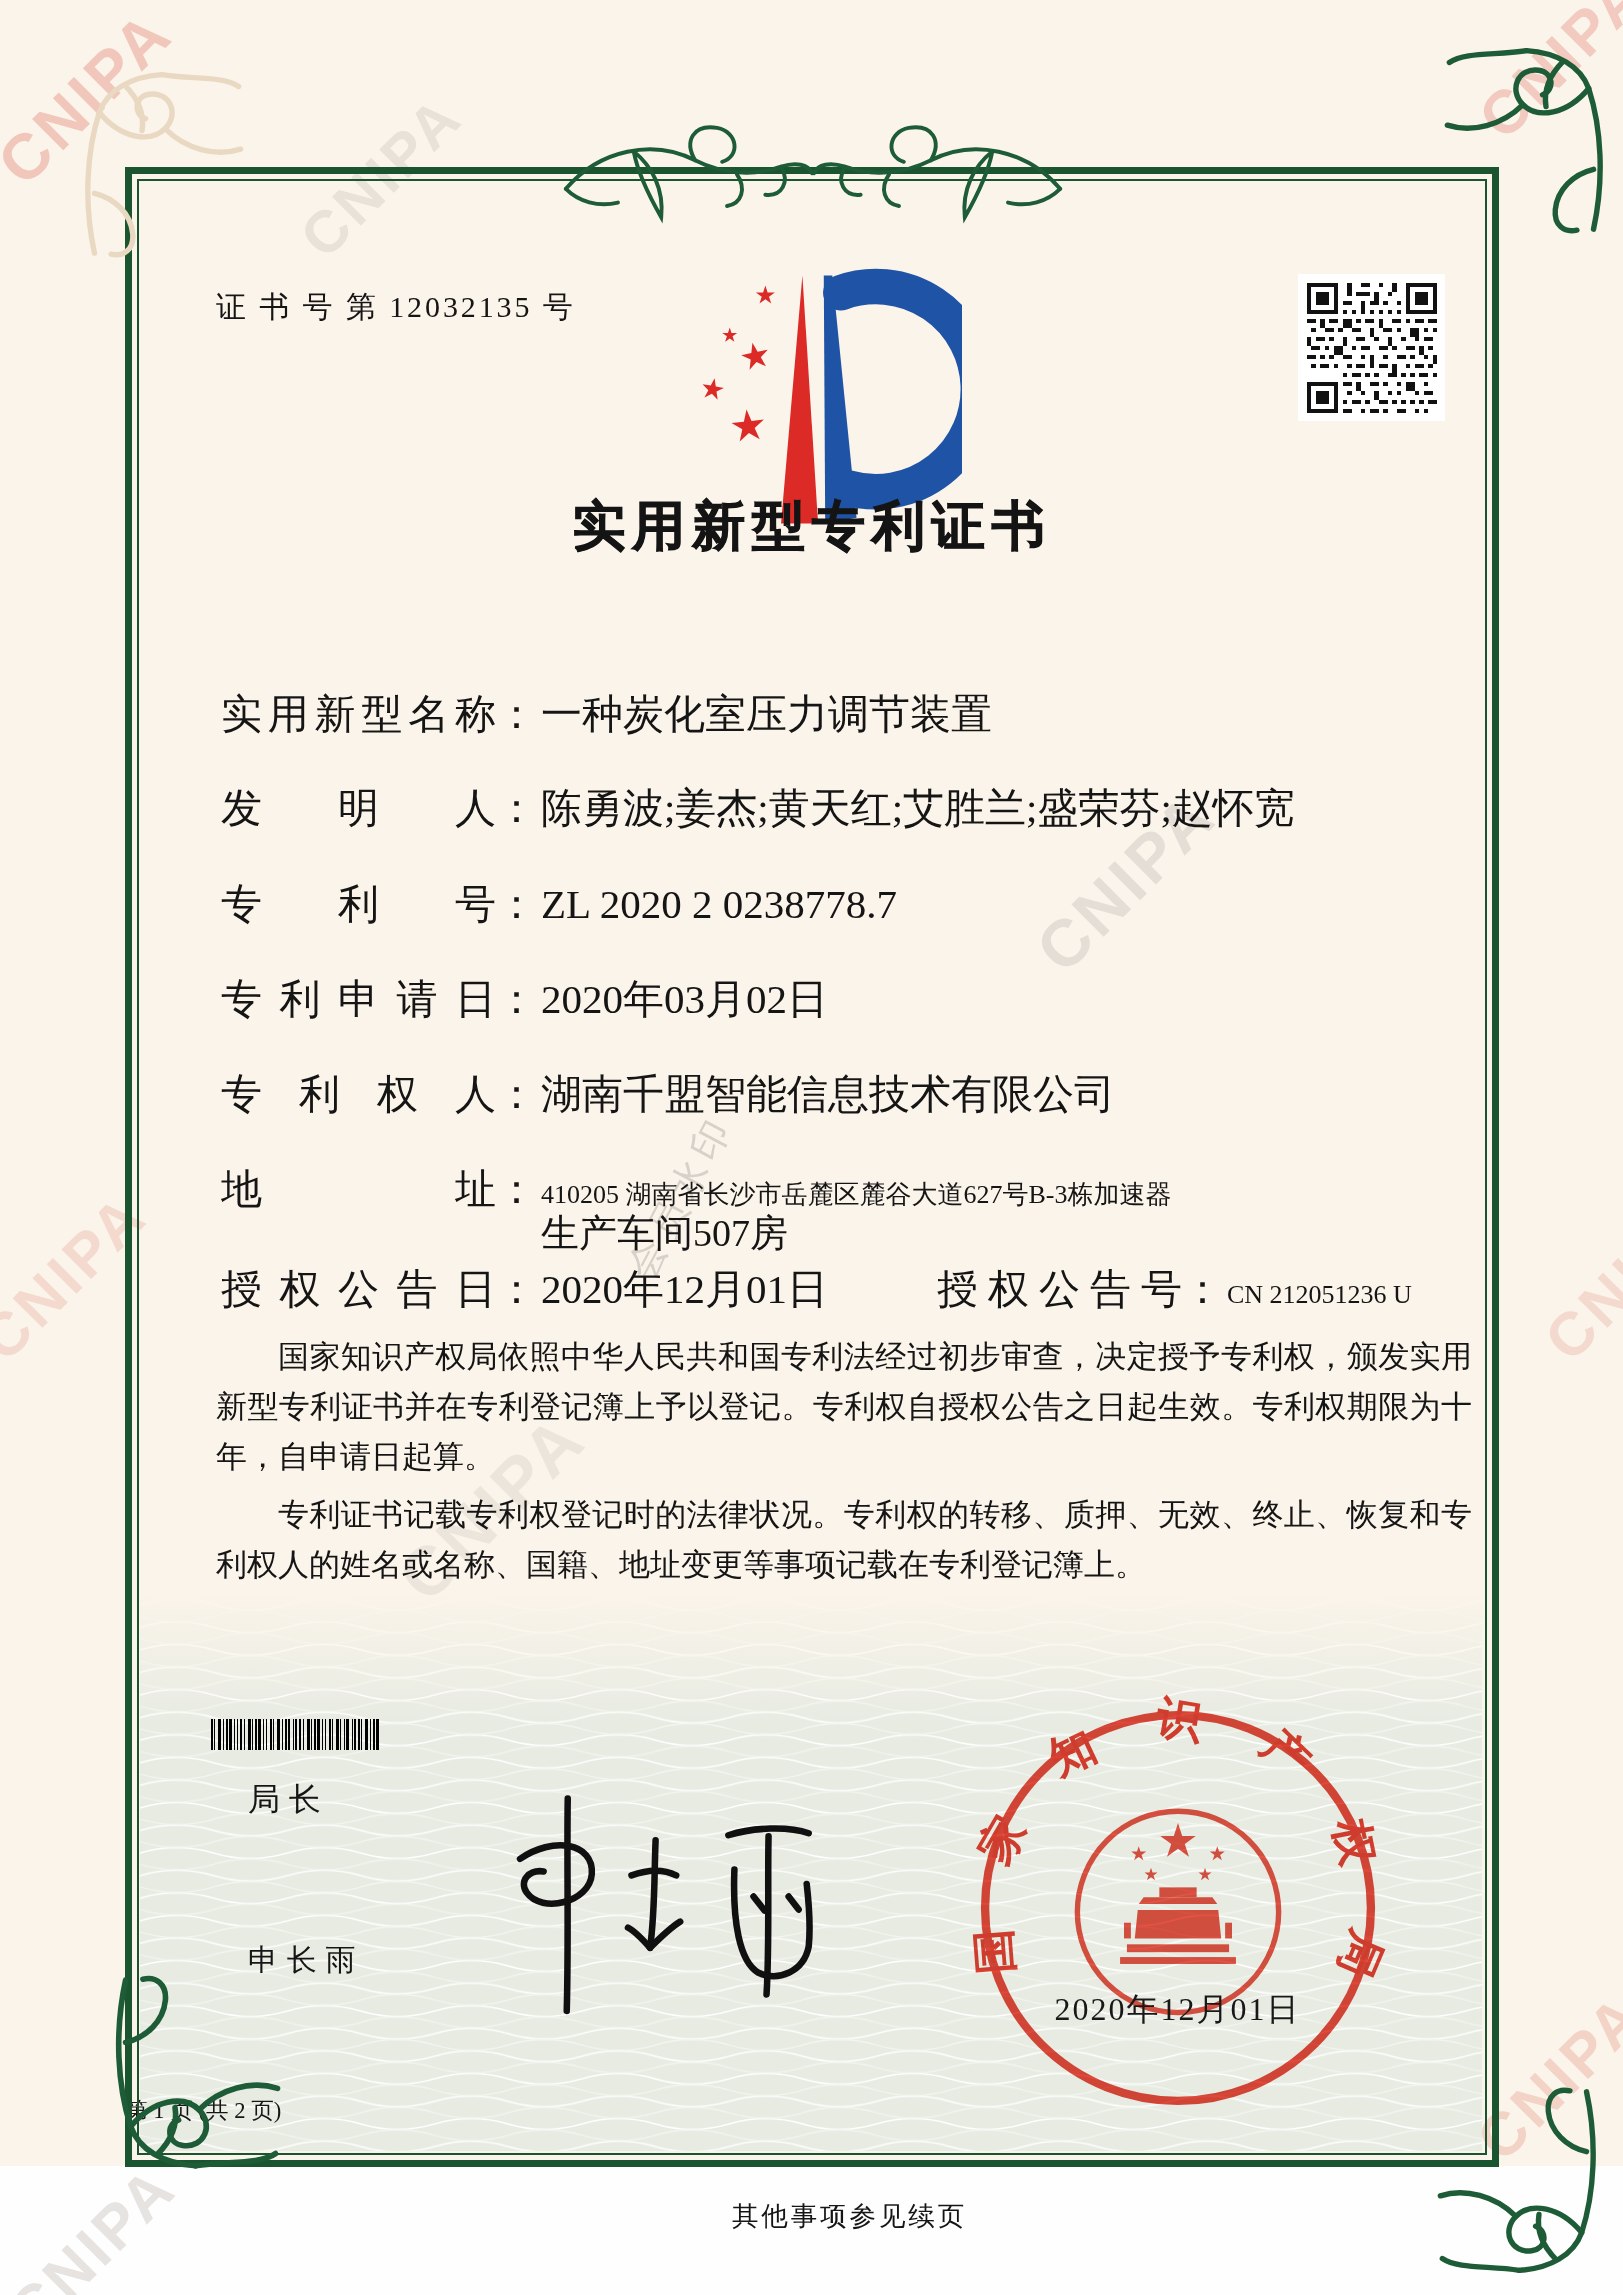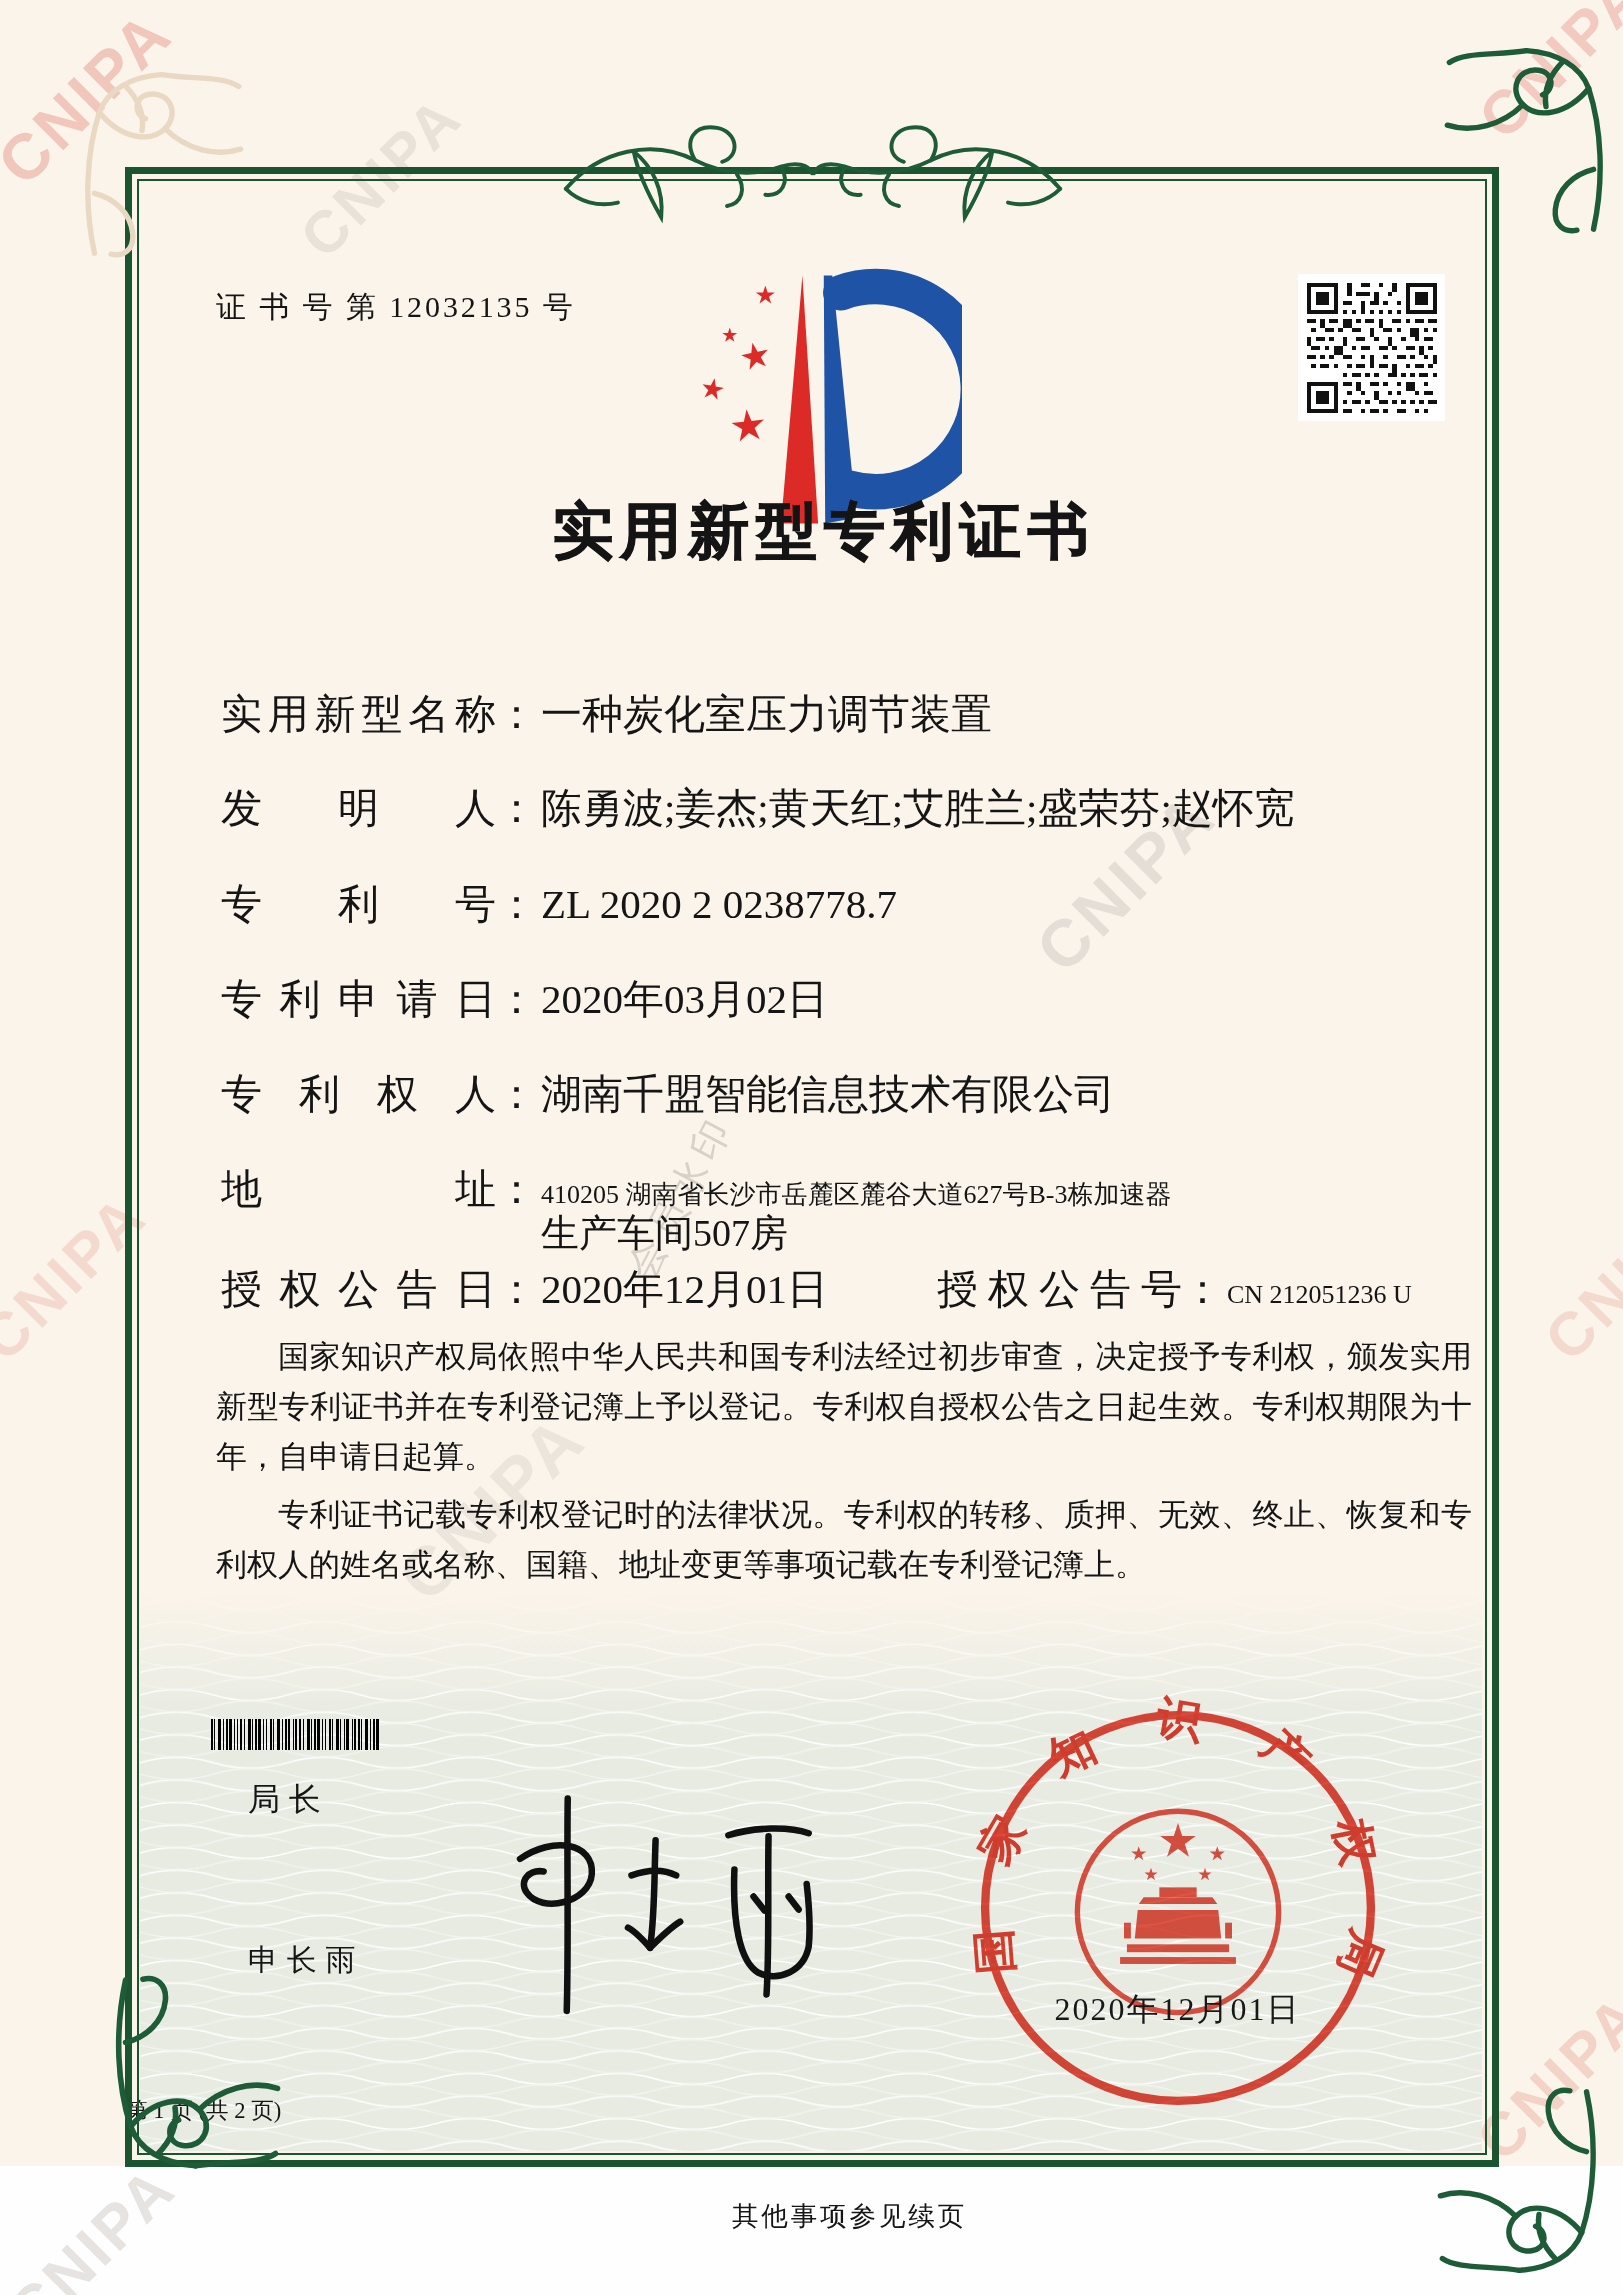--- a/index.html
+++ b/index.html
@@ -27,21 +27,21 @@
   .guilloche::after{
     content:"";position:absolute;inset:0;
     background:linear-gradient(to bottom,#fbf4ea 0%,rgba(251,244,234,0) 24%);
   }
   
   .certno{
     position:absolute;left:216px;top:287px;font-size:30px;letter-spacing:2.9px;z-index:3;white-space:nowrap;
   }
   .title{
     position:absolute;left:125px;top:491px;width:1374px;text-align:center;
-    font-size:61px;font-weight:bold;letter-spacing:6.9px;z-index:3;margin-left:12px;
+    font-size:53px;font-weight:bold;letter-spacing:6.9px;z-index:3;
     -webkit-text-stroke:1px #141414;
   }
   .row{position:absolute;left:221px;font-size:41px;white-space:nowrap;z-index:3;}
   .lbl{display:inline-block;width:275px;text-align:justify;text-align-last:justify;vertical-align:bottom;}
   .lbl2{display:inline-block;width:245px;text-align:justify;text-align-last:justify;vertical-align:bottom;}
   .colon{display:inline-block;}
   .val{padding-left:3.9px;}
   .val-sm{font-size:26px;}
   .addr2{position:absolute;left:541px;top:1208px;font-size:38px;z-index:3;white-space:nowrap;}
   .paras{

